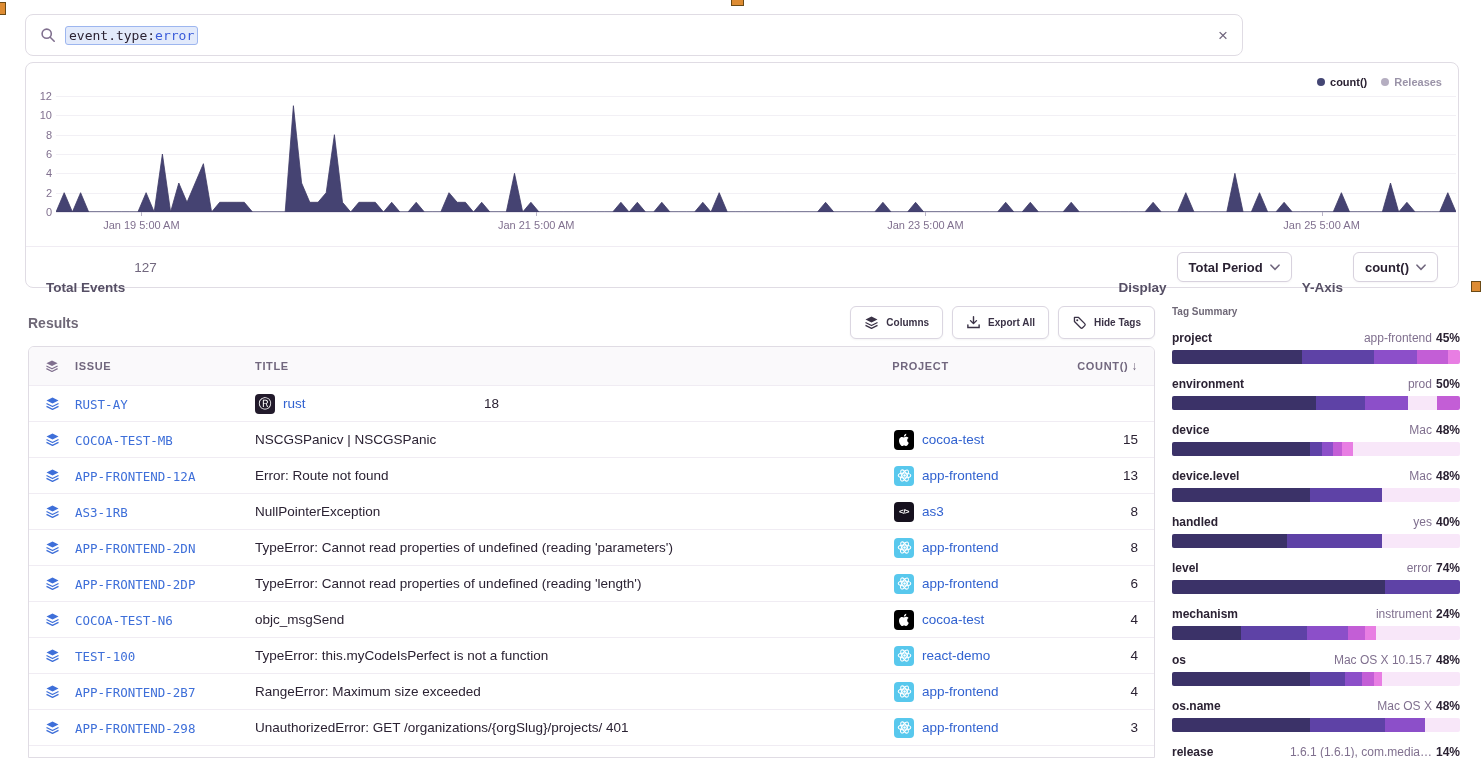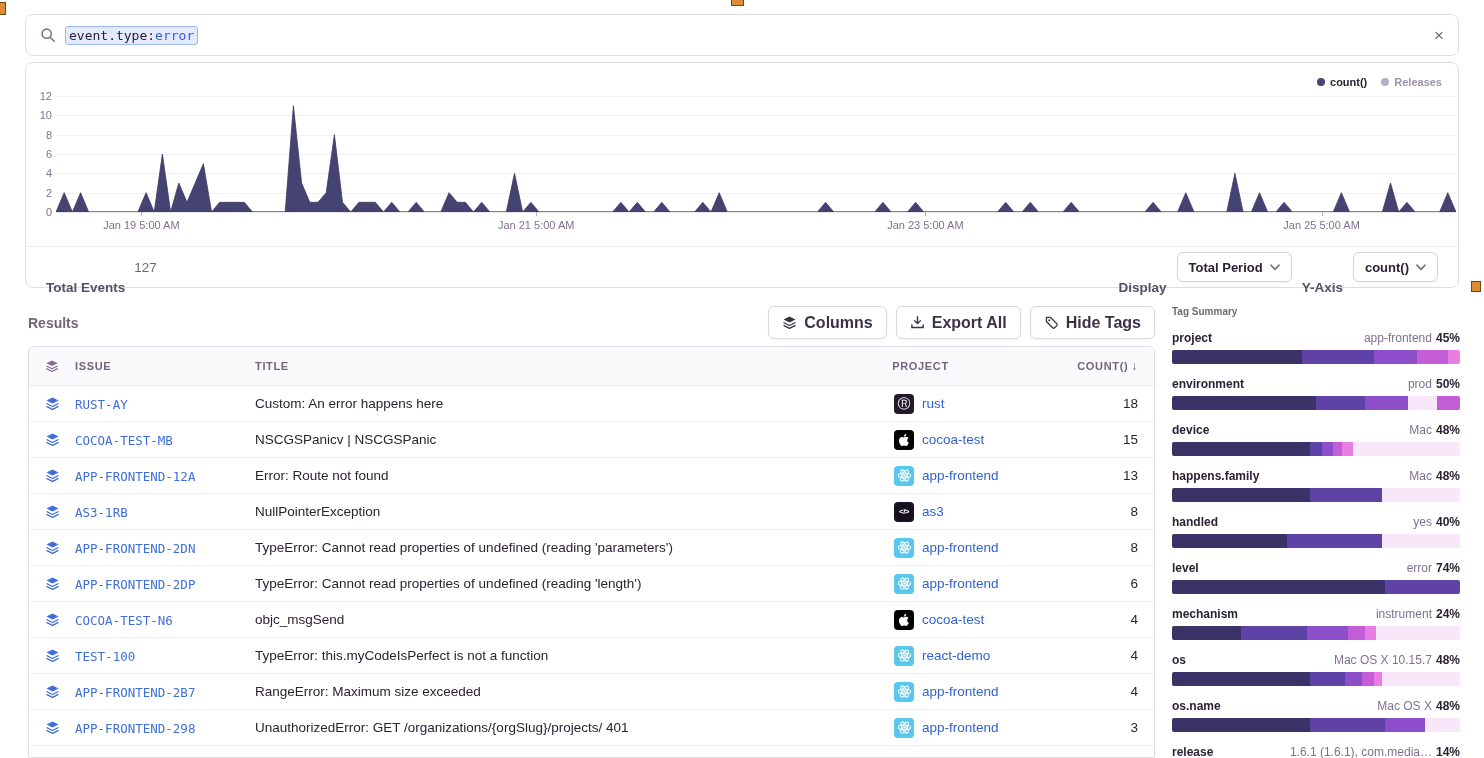--- a/index.html
+++ b/index.html
@@ -1,21 +1,21 @@
 <!DOCTYPE html>
 <html><head>
 <meta charset="utf-8">
 <style>
   * { margin:0; padding:0; box-sizing:border-box; }
   html,body { width:1484px; height:758px; overflow:hidden; background:#fff;
     font-family:"Liberation Sans", sans-serif; color:#2B2233; }
   .panel { position:absolute; background:#fff; border:1px solid #E0DCE4; border-radius:8px; }
 
   
-  #search-panel { left:25px; top:14px; width:1434px; height:42px; display:flex; align-items:center; padding:0 14px; }
+  #search-panel { left:25px; top:14px; width:1218px; height:42px; display:flex; align-items:center; padding:0 14px; }
   .mag { flex:0 0 auto; margin-right:9px; display:flex; }
   #search-token { font-family:"DejaVu Sans Mono", monospace; font-size:13px; background:#E2EAFB;
      border:1px solid #9DB6EF; border-radius:3px; padding:1px 3px; cursor:text; }
   #search-token .tok-key { color:#2B2233; }
   #search-token .tok-val { color:#3A5BD9; }
   #search-clear { margin-left:auto; color:#71677E; font-size:17px; line-height:1; cursor:pointer; }
 
   
   #chart-panel { left:25px; top:62px; width:1434px; height:226px; }
   #legend { position:absolute; top:13px; right:16px; display:flex; gap:14px; font-size:11px; align-items:center; }
@@ -37,21 +37,21 @@
   .dd-btn { display:inline-flex; align-items:center; gap:7px; border:1px solid #D8D2DE; border-radius:6px;
      background:#fff; height:30px; padding:0 11px; font-weight:700; font-size:13px; color:#2B2233;
      box-shadow:0 1px 2px rgba(43,34,51,.04); cursor:pointer; }
   .chev { display:flex; }
 
   
   #results-head { position:absolute; left:28px; top:306px; width:1127px; height:33px; display:flex; align-items:center; }
   #results-title { font-size:14px; font-weight:700; color:#6F6877; }
   #results-buttons { margin-left:auto; display:flex; gap:9px; }
   .btn { display:inline-flex; align-items:center; gap:7px; border:1px solid #DBD6E1; border-radius:6px; background:#fff;
-     height:33px; padding:0 13px; font-weight:700; font-size:16px; color:#3A3246;
+     height:33px; padding:0 13px; font-weight:700; font-size:10px; color:#3A3246;
      box-shadow:0 1px 2px rgba(43,34,51,.05); cursor:pointer; }
 
   
   #results-table { position:absolute; left:28px; top:346px; width:1127px; border:1px solid #E0DCE4;
      border-radius:6px 6px 0 0; overflow:hidden; background:#fff; }
   .t-row { display:flex; align-items:center; height:36px; border-top:1px solid #F0ECF3; background:#fff; }
   .t-head { height:38px; background:#FAF9FB; border-top:none; }
   .c-icon { flex:0 0 46px; display:flex; justify-content:center; }
   .c-issue { flex:0 0 180px; }
   .c-title { flex:1 1 auto; min-width:0; white-space:nowrap; overflow:hidden; text-overflow:ellipsis; padding-right:20px; }
@@ -214,21 +214,20 @@
   </div>
     <div class="t-row">
       <span class="c-icon">
         <svg width="15" height="15" viewBox="0 0 16 16">
           <path d="M8 1.6 L14.4 4.8 L8 8 L1.6 4.8 Z" fill="#3E6FD9"></path>
           <path d="M1.6 8 L8 11.2 L14.4 8" fill="none" stroke="#3E6FD9" stroke-width="1.4" stroke-linejoin="round"></path>
           <path d="M1.6 11 L8 14.2 L14.4 11" fill="none" stroke="#3E6FD9" stroke-width="1.4" stroke-linejoin="round"></path>
         </svg>
       </span>
       <span class="c-issue"><span class="issue-link">RUST-AY</span></span>
-      <span class="c-title title-text">Custom: An error happens here</span>
       <span class="c-project">
         <span class="proj-badge" style="background:#221A2B">
           <span style="color:#fff;font-size:13px;line-height:1;font-family:'DejaVu Sans',sans-serif;">Ⓡ</span>
         </span>
         <span class="proj-link">rust</span>
       </span>
       <span class="c-count count-val">18</span>
     </div>
     <div class="t-row">
       <span class="c-icon">
@@ -482,21 +481,21 @@
           <span class="tag-seg" style="width:48%;background:#3B3268"></span>
           <span class="tag-seg" style="width:4%;background:#5E42A6"></span>
           <span class="tag-seg" style="width:4%;background:#8C4FC9"></span>
           <span class="tag-seg" style="width:3%;background:#C35ED6"></span>
           <span class="tag-seg" style="width:4%;background:#E87EE3"></span>
           <span class="tag-seg" style="width:37%;background:#F8E7F9"></span>
         </div>
     </div>
       <div class="tag-entry">
       <div class="tag-head">
-        <span class="tag-key">happens.family</span>
+        <span class="tag-key">device.level</span>
         <span class="tag-val">Mac</span>
         <span class="tag-pct">48%</span>
       </div>
       <div class="tag-bar">
           <span class="tag-seg" style="width:48%;background:#3B3268"></span>
           <span class="tag-seg" style="width:25%;background:#5E42A6"></span>
           <span class="tag-seg" style="width:27%;background:#F8E7F9"></span>
         </div>
     </div>
       <div class="tag-entry">

